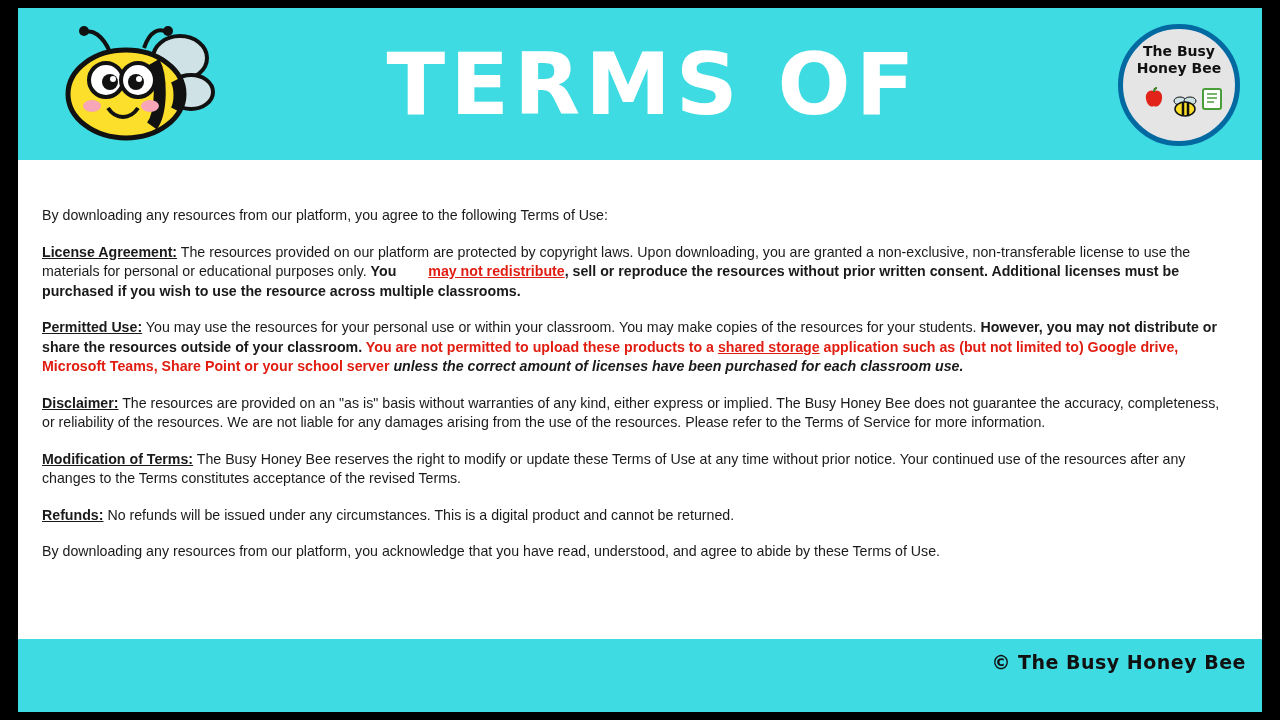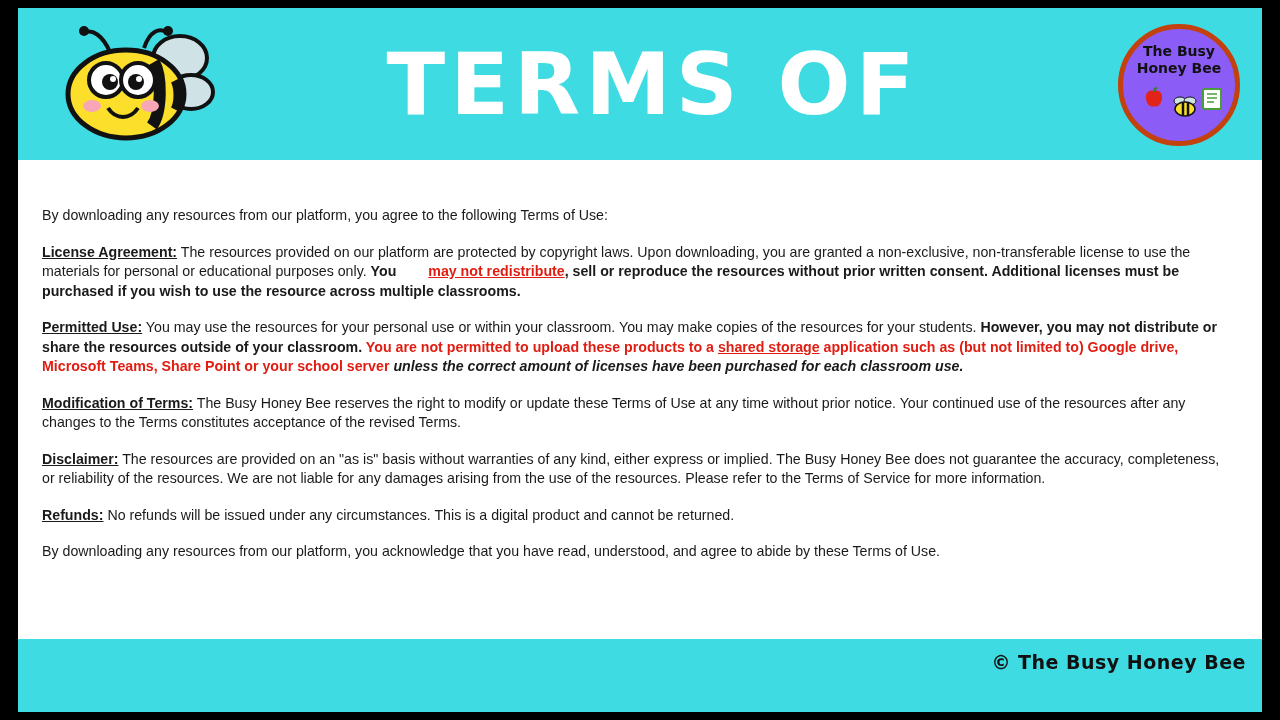--- a/index.html
+++ b/index.html
@@ -52,22 +52,22 @@
     font-size: 86px;
     letter-spacing: 5px;
   }
   .brand-badge {
     position: absolute;
     right: 22px;
     top: 16px;
     width: 122px;
     height: 122px;
     border-radius: 50%;
-    background: #8b5cf6;
-    border: 5px solid #c2410c;
+    background: #e5e5e5;
+    border: 5px solid #0369a1;
     box-sizing: border-box;
   }
   .brand-badge .brand-text {
     position: absolute;
     top: 14px;
     left: 0;
     right: 0;
     text-align: center;
     color: #111;
     font-family: "DejaVu Sans", sans-serif;
@@ -214,25 +214,25 @@
 
     <div class="para">
       <span class="lbl">License Agreement:</span><span> The resources provided on our platform are protected by copyright laws. Upon downloading, you are granted a non-exclusive, non-transferable license to use the materials for personal or educational purposes only. </span><span class="b">You </span><span class="u-red">may not redistribute</span><span class="b">, sell or reproduce the resources without prior written consent. Additional licenses must be purchased if you wish to use the resource across multiple classrooms.</span>
     </div>
 
     <div class="para">
       <span class="lbl">Permitted Use:</span><span> You may use the resources for your personal use or within your classroom. You may make copies of the resources for your students. </span><span class="b">However, you may not distribute or share the resources outside of your classroom. </span><span class="red-b">You are not permitted to upload these products to a </span><span class="red-u">shared storage</span><span class="red-b"> application such as (but not limited to) Google drive, Microsoft Teams, Share Point or your school server </span><span class="bi">unless the correct amount of licenses have been purchased for each classroom use.</span>
     </div>
 
     <div class="para">
+      <span class="lbl">Disclaimer:</span><span> The resources are provided on an "as is" basis without warranties of any kind, either express or implied. The Busy Honey Bee does not guarantee the accuracy, completeness, or reliability of the resources. We are not liable for any damages  arising from the use of the resources. Please refer to the Terms of Service for more information.</span>
+    </div>
+
+    <div class="para">
       <span class="lbl">Modification of Terms:</span><span> The Busy Honey Bee reserves the right to modify or update these Terms of Use at any time without prior notice. Your continued use of the resources after any changes to the Terms constitutes acceptance of the revised Terms.</span>
-    </div>
-
-    <div class="para">
-      <span class="lbl">Disclaimer:</span><span> The resources are provided on an "as is" basis without warranties of any kind, either express or implied. The Busy Honey Bee does not guarantee the accuracy, completeness, or reliability of the resources. We are not liable for any damages  arising from the use of the resources. Please refer to the Terms of Service for more information.</span>
     </div>
 
     <div class="para">
       <span class="lbl">Refunds:</span><span> No refunds will be issued under any circumstances. This is a digital product and cannot be returned.</span>
     </div>
 
     <div class="para">
       <span>By downloading any resources from our platform, you acknowledge that you have read, understood, and agree to abide by these Terms of Use.</span>
     </div>
 

